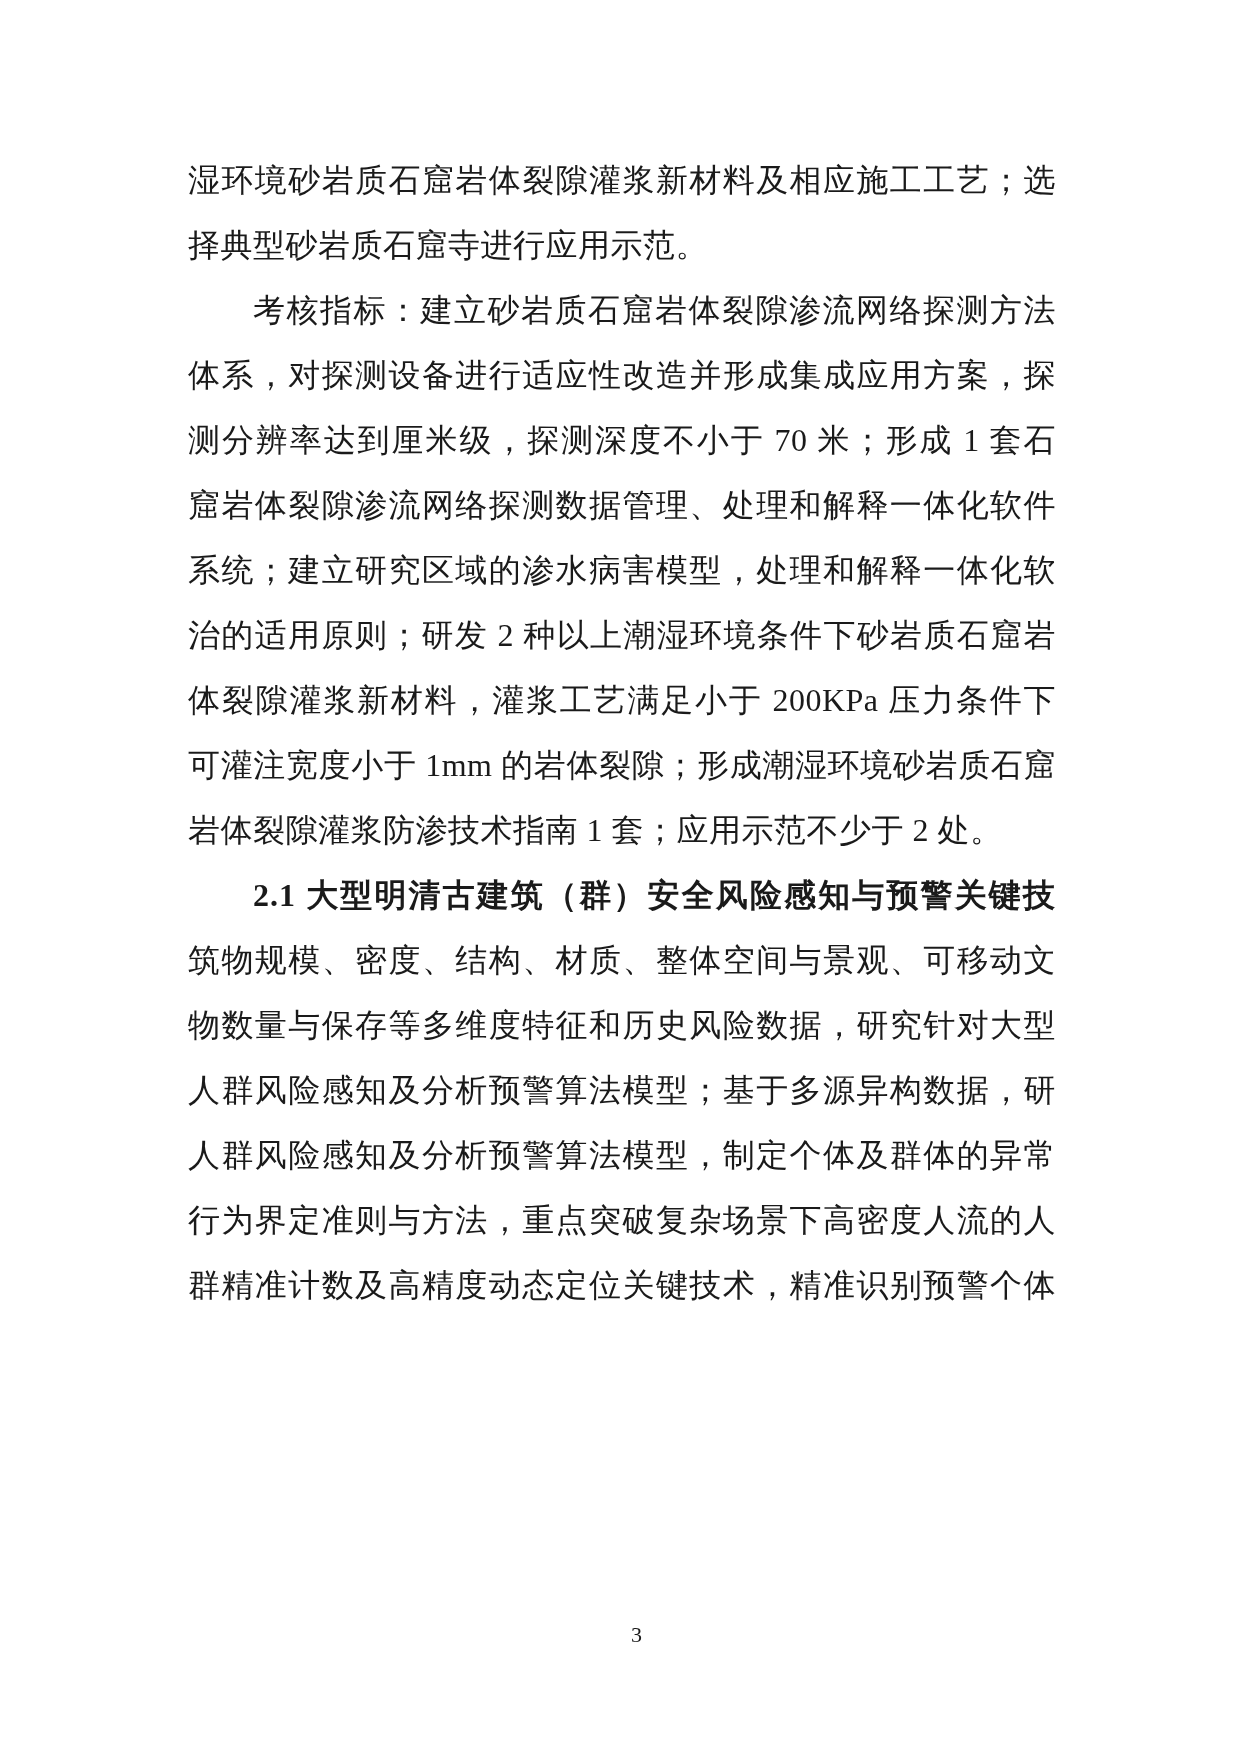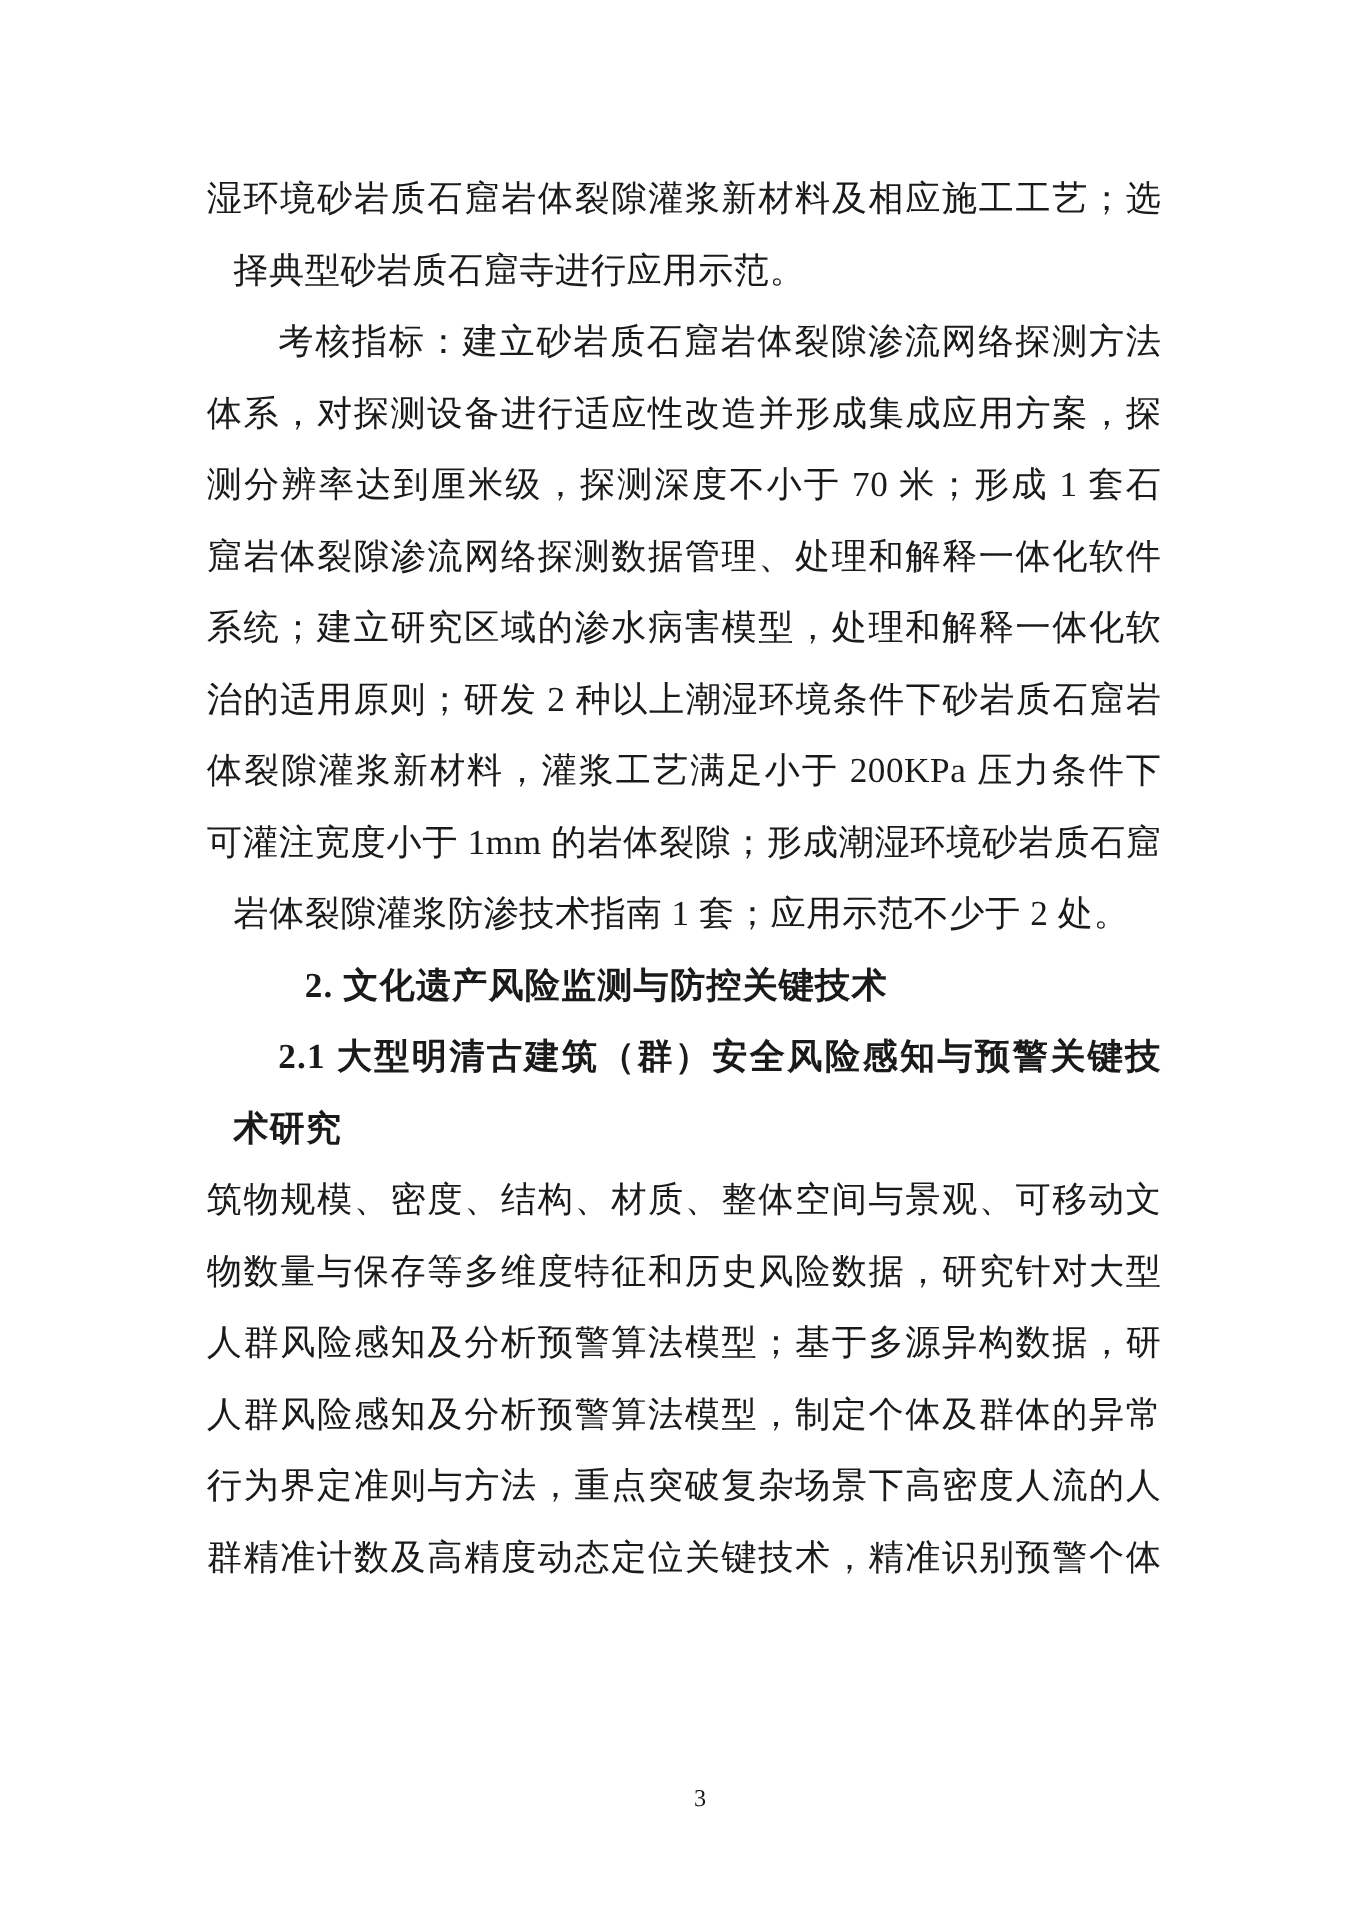--- a/index.html
+++ b/index.html
@@ -28,21 +28,20 @@
     line-height: 65px;
     font-size: 32px;
     text-align: justify;
     text-align-last: justify;
     overflow: hidden;
     letter-spacing: 0.5px;
   }
   .line.end {
     text-align: left;
     text-align-last: left;
-    margin-left: 24px;
   }
   .line.indent {
     padding-left: 65px;
   }
   .line.heading {
     font-weight: bold;
     letter-spacing: 1px;
   }
   .footer {
     position: absolute;
@@ -64,23 +63,21 @@
     <div class="line end">择典型砂岩质石窟寺进行应用示范。</div>
     <div class="line indent">考核指标：建立砂岩质石窟岩体裂隙渗流网络探测方法</div>
     <div class="line">体系，对探测设备进行适应性改造并形成集成应用方案，探</div>
     <div class="line">测分辨率达到厘米级，探测深度不小于 70 米；形成 1 套石</div>
     <div class="line">窟岩体裂隙渗流网络探测数据管理、处理和解释一体化软件</div>
     <div class="line">系统；建立研究区域的渗水病害模型，处理和解释一体化软件</div>
     <div class="line">治的适用原则；研发 2 种以上潮湿环境条件下砂岩质石窟岩</div>
     <div class="line">体裂隙灌浆新材料，灌浆工艺满足小于 200KPa 压力条件下</div>
     <div class="line">可灌注宽度小于 1mm 的岩体裂隙；形成潮湿环境砂岩质石窟</div>
     <div class="line end">岩体裂隙灌浆防渗技术指南 1 套；应用示范不少于 2 处。</div>
-    <div class="line heading indent end">2.  文化遗产风险监测与防控关键技术</div>
     <div class="line heading indent">2.1 大型明清古建筑（群）安全风险感知与预警关键技</div>
-    <div class="line heading end">术研究</div>
     <div class="line">筑物规模、密度、结构、材质、整体空间与景观、可移动文</div>
     <div class="line">物数量与保存等多维度特征和历史风险数据，研究针对大型</div>
     <div class="line">人群风险感知及分析预警算法模型；基于多源异构数据，研究</div>
     <div class="line">人群风险感知及分析预警算法模型，制定个体及群体的异常</div>
     <div class="line">行为界定准则与方法，重点突破复杂场景下高密度人流的人</div>
     <div class="line">群精准计数及高精度动态定位关键技术，精准识别预警个体</div>
   </div>
   <div class="footer">3</div>
 </div>
 

